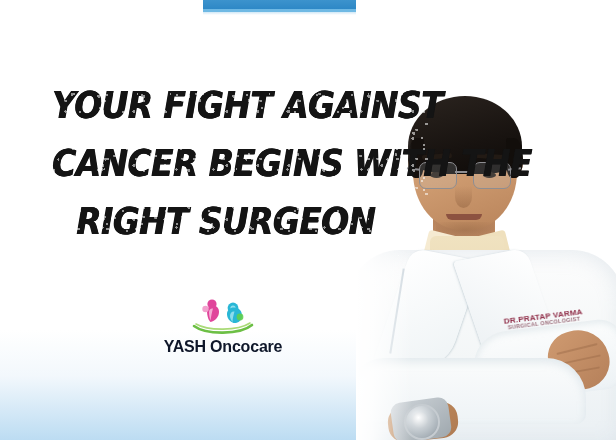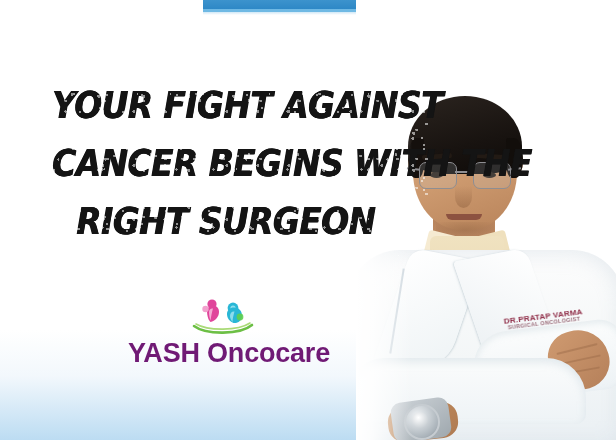--- a/index.html
+++ b/index.html
@@ -122,23 +122,23 @@
     text-align: center;
   }
   .logo-mark {
     position: relative;
     width: 66px;
     height: 40px;
     margin: 0 auto 2px auto;
   }
   .logo-text {
     font-family: "Liberation Sans", sans-serif;
-    font-size: 27px;
+    font-size: 16px;
     font-weight: 600;
-    color: #701a75;
+    color: #0f172a;
     letter-spacing: -0.2px;
     white-space: nowrap;
   }
 
   
   .photo {
     position: absolute;
     right: 0;
     top: 0;
     width: 260px;

